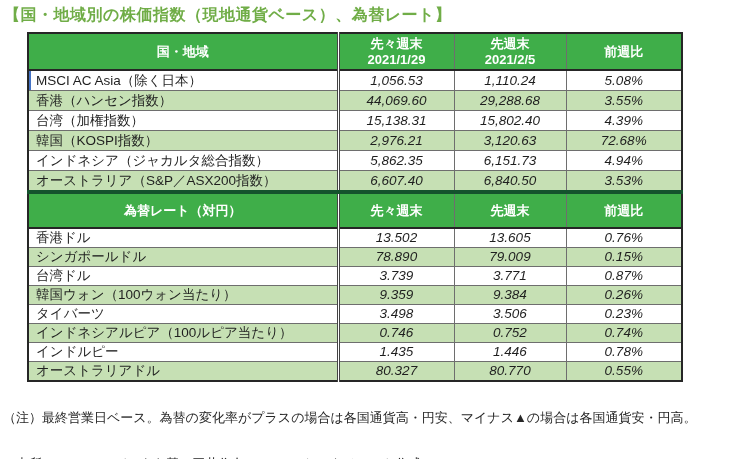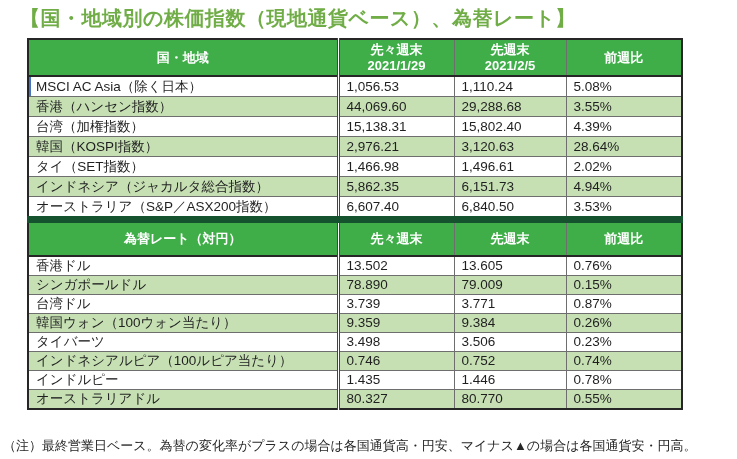--- a/index.html
+++ b/index.html
@@ -3,22 +3,22 @@
 <meta charset="utf-8">
 <style>
   * { box-sizing: border-box; }
   html,body { margin:0; padding:0; }
   body {
     width:737px; height:459px; background:#ffffff;
     font-family:"Liberation Sans","DejaVu Sans",sans-serif;
     color:#1f1f1f; overflow:hidden;
   }
   .title {
-    margin:5px 0 6px 20px;
-    font-size:20px; font-weight:bold;
+    margin:5px 0 6px 4px;
+    font-size:16px; font-weight:bold;
     color:var(--title-green, #70AD47);
     letter-spacing:0.5px; white-space:nowrap;
   }
   table.report {
     border-collapse:collapse; table-layout:fixed;
     margin-left:27px; width:654px;
     border:2px solid #262626;
   }
   th, td {
     border:1px solid #6e6e6e;
@@ -26,27 +26,27 @@
   }
   th {
     background:var(--header-bg, #3FAE49);
     color:#ffffff; font-weight:bold; text-align:center;
     font-size:13px;
   }
   thead.main-head th { height:37px; border-bottom:2px solid #262626; }
   thead.main-head .hl { line-height:16px; }
   tr.fx-head th {
     height:36px;
-    border-top:7px solid #14532d;
+    border-top:4px solid #14532d;
     border-bottom:2px solid #262626;
   }
   td { font-size:13.5px; height:19px; line-height:19px; }
   tbody.fx-body td { height:18px; line-height:18px; }
   .h-label, td.c-label { border-right:3px double #444444; }
-  td.c-num { text-align:left; }
+  td.c-num { text-align:center;font-style:italic; }
   tbody.banded tr:nth-child(even) td { background:var(--band-green, #C6E0B4); }
   tbody.stock-body tr:first-child td.c-label {
     box-shadow: inset 2px 0 0 0 var(--selection-blue, #4472C4);
     margin-top: 19px;
   }
   .notes {
     margin:8px 0 0 3px;
     font-size:13px; color:#262626; line-height:20px;
   }
   .notes div { white-space:nowrap;margin-top:26px; }
@@ -93,27 +93,21 @@
       <tr>
         <td class="c-label">台湾（加権指数）</td>
         <td class="c-num">15,138.31</td>
         <td class="c-num">15,802.40</td>
         <td class="c-num">4.39%</td>
       </tr>
       <tr>
         <td class="c-label">韓国（KOSPI指数）</td>
         <td class="c-num">2,976.21</td>
         <td class="c-num">3,120.63</td>
-        <td class="c-num">28.64%</td>
-      </tr>
-      <tr>
-        <td class="c-label">タイ（SET指数）</td>
-        <td class="c-num">1,466.98</td>
-        <td class="c-num">1,496.61</td>
-        <td class="c-num">2.02%</td>
+        <td class="c-num">72.68%</td>
       </tr>
       <tr>
         <td class="c-label">インドネシア（ジャカルタ総合指数）</td>
         <td class="c-num">5,862.35</td>
         <td class="c-num">6,151.73</td>
         <td class="c-num">4.94%</td>
       </tr>
       <tr>
         <td class="c-label">オーストラリア（S&amp;P／ASX200指数）</td>
         <td class="c-num">6,607.40</td>

